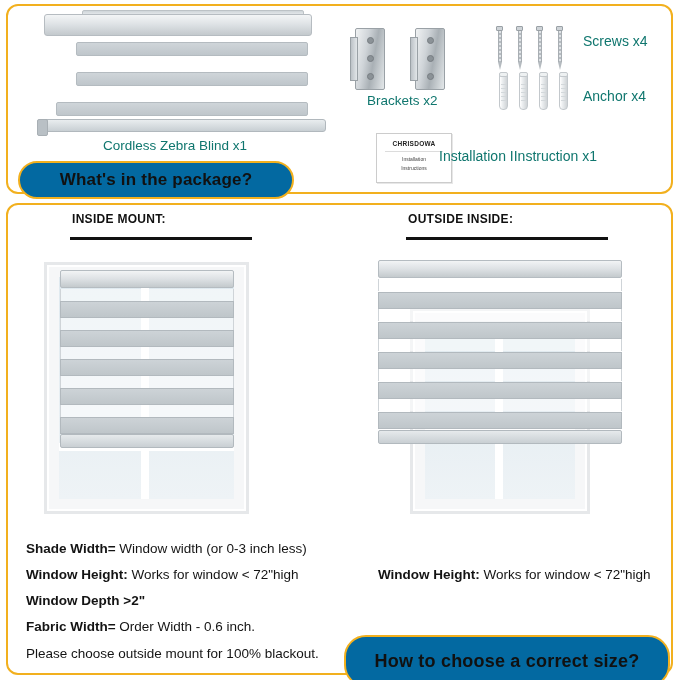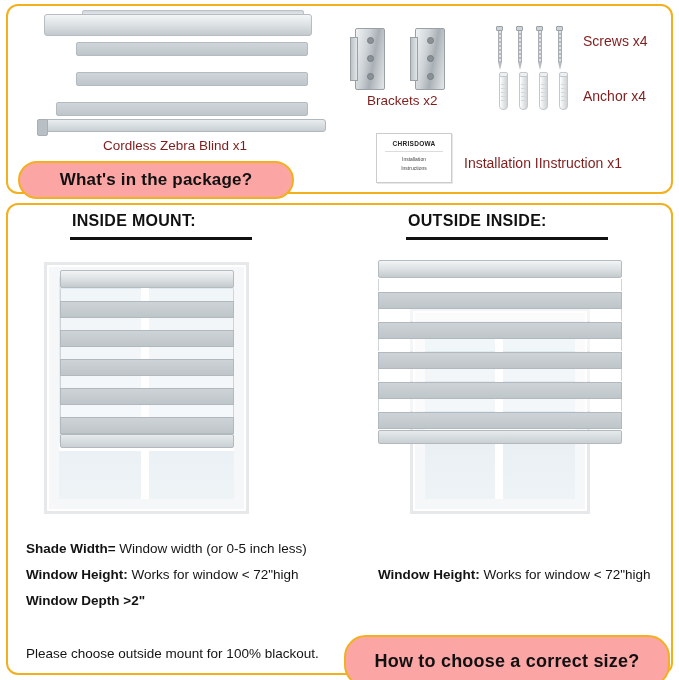--- a/index.html
+++ b/index.html
@@ -23,41 +23,41 @@
     border: 2px solid #f2b01e;
     border-radius: 12px;
     background: #ffffff;
   }
   #panel-package { left: 6px; top: 4px; width: 667px; height: 190px; }
   #panel-size { left: 6px; top: 203px; width: 667px; height: 472px; }
 
   
   .pill {
     position: absolute;
-    background: #fca5a5;
+    background: #0369a1;
     border: 2px solid #f2b01e;
     border-radius: 22px;
     display: flex;
     align-items: center;
     justify-content: center;
     font-size: 17px;
     font-weight: bold;
     color: #111;
     padding: 0 16px;
     white-space: nowrap;
     letter-spacing: .2px;
   }
   #pill-package { left: 18px; top: 161px; width: 276px; height: 38px; }
   #pill-size { left: 344px; top: 635px; width: 326px; height: 52px; font-size: 18px; }
 
   
   .caption {
     position: absolute;
     font-size: 13.5px;
-    color: #7f1d1d;
+    color: #0f766e;
     white-space: nowrap;
   }
   .caption.big { font-size: 14px; }
 
   
   #pkg-blind { position: absolute; left: 38px; top: 8px; width: 288px; height: 130px; }
   .headrail {
     position: absolute; left: 6px; top: 6px; width: 268px; height: 22px;
     background: linear-gradient(180deg,#f3f5f6 0%,#dfe3e6 45%,#c3c9cd 100%);
     border: 1px solid #b6bcc1; border-radius: 3px;
@@ -144,21 +144,21 @@
     position:absolute; left:0; right:0; top:6px;
     text-align:center; font-size:6.5px; font-weight:bold; color:#222; letter-spacing:.3px;
   }
   .manual .line1 { position:absolute; left:0; right:0; top:22px; text-align:center; font-size:5px; color:#444; }
   .manual .line2 { position:absolute; left:0; right:0; top:31px; text-align:center; font-size:5px; color:#444; }
   .manual .rule { position:absolute; left:8px; right:8px; top:17px; height:1px; background:#dcdcdc; }
 
   
   .section-title {
     position: absolute;
-    font-size: 16px; font-weight: bold; color: #111;
+    font-size: 12px; font-weight: bold; color: #111;
     letter-spacing: .3px;
   }
   .underline {
     position:absolute; height:3px; background:#111;
   }
 
   
   #inside-fig { position:absolute; left:38px; top:248px; width:242px; height:268px; }
   #outside-fig { position:absolute; left:378px; top:248px; width:258px; height:268px; }
 
@@ -270,21 +270,21 @@
       <div class="cap"></div>
     </div>
   <div class="caption big" style="left:583px; top:88px;">Anchor x4</div>
 
   <div class="manual">
     <div class="brand">CHRISDOWA</div>
     <div class="rule"></div>
     <div class="line1">Installation</div>
     <div class="line2">Instructions</div>
   </div>
-  <div class="caption big" style="left:464px; top:148px;margin-top:7px;">Installation IInstruction x1</div>
+  <div class="caption big" style="left:439px; top:148px;">Installation IInstruction x1</div>
 
   <div class="pill" id="pill-package">What's in the package?</div>
 
   <div class="panel" id="panel-size"></div>
 
   <div class="section-title" style="left:72px; top:212px;">INSIDE MOUNT:</div>
   <div class="underline" style="left:70px; top:237px; width:182px;"></div>
 
   <div class="section-title" style="left:408px; top:212px;">OUTSIDE INSIDE:</div>
   <div class="underline" style="left:406px; top:237px; width:202px;"></div>
@@ -331,28 +331,31 @@
       <div class="bs-slat" style="top:92px;"></div>
       <div class="bs-sheer" style="top:109px;"></div>
       <div class="bs-slat" style="top:122px;"></div>
       <div class="bs-sheer" style="top:139px;"></div>
       <div class="bs-slat" style="top:152px;"></div>
       <div class="bs-bottom" style="top:170px;"></div>
     </div>
   </div>
 
   <div class="spec" style="left:26px; top:541px;">
-    <b>Shade Width=</b><span> Window width (or 0-5 inch less)</span>
+    <b>Shade Width=</b><span> Window width (or 0-3 inch less)</span>
   </div>
   <div class="spec" style="left:26px; top:567px;">
     <b>Window Height:</b><span> Works for window &lt; 72"high</span>
   </div>
   <div class="spec" style="left:26px; top:593px;">
     <b>Window Depth &gt;2"</b><span></span>
   </div>
+  <div class="spec" style="left:26px; top:619px;">
+    <b>Fabric Width=</b><span> Order Width - 0.6 inch.</span>
+  </div>
 
   <div class="note-block" style="left:26px; top:644px; width:330px;">
     <div>Please choose outside mount for 100% blackout.</div>
   </div>
 
   <div class="spec" style="left:378px; top:567px;">
     <b>Window Height:</b><span> Works for window &lt; 72"high</span>
   </div>
 
   <div class="pill" id="pill-size">How to choose a correct size?</div>

